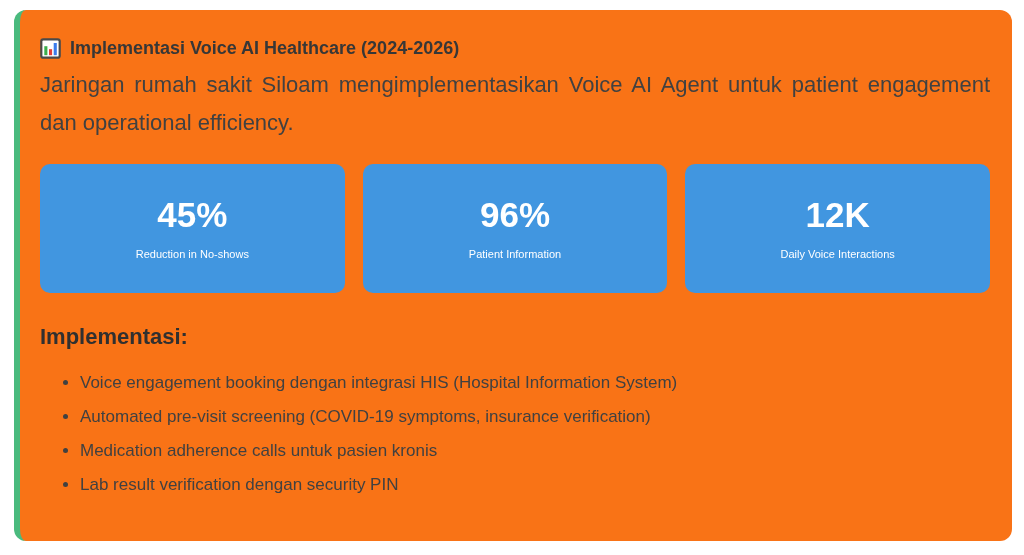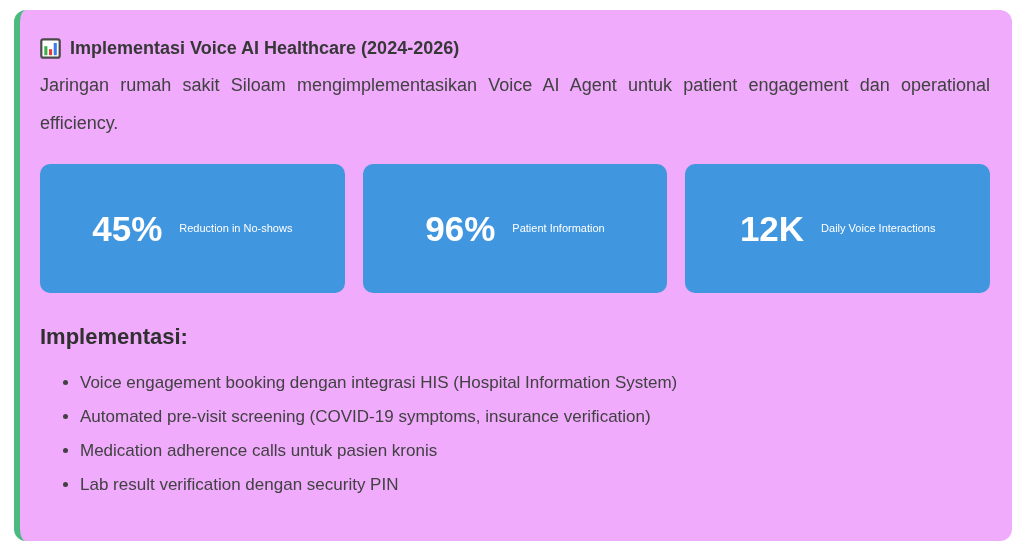--- a/index.html
+++ b/index.html
@@ -17,21 +17,21 @@
     height: 555px;
     background: #ffffff;
   }
   .card {
     position: absolute;
     left: 14px;
     top: 10px;
     width: 998px;
     height: 531px;
     box-sizing: border-box;
-    background: #f0abfc;
+    background: #f97316;
     border-left: 6px solid #4aba7e;
     border-radius: 12px;
     padding: 26px 22px 20px 20px;
   }
   .title {
     display: flex;
     align-items: center;
     gap: 9px;
     margin: 0;
     font-size: 18px;
@@ -40,37 +40,38 @@
     color: #373737;
   }
   .title .icon {
     display: inline-flex;
     width: 21px;
     height: 21px;
     flex: 0 0 auto;
   }
   .desc {
     margin: 6px 0 0 0;
-    font-size: 18px;
+    font-size: 22px;
     line-height: 38px;
     color: #414141;
     text-align: justify;
   }
   .stats {
     display: flex;
     gap: 18px;
     margin-top: 22px;
   }
   .stat {
     flex: 1;
     height: 129px;
     background: #4196e0;
     border-radius: 10px;
     color: #ffffff;
     display: flex;
+    flex-direction: column;
     align-items: center;
     justify-content: center;
     gap: 17px;
   }
   .stat-value {
     font-size: 35px;
     font-weight: bold;
     line-height: 1;
   }
   .stat-label {

